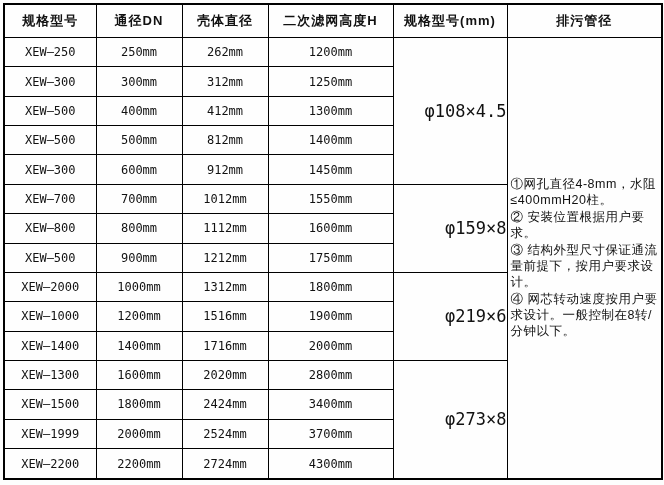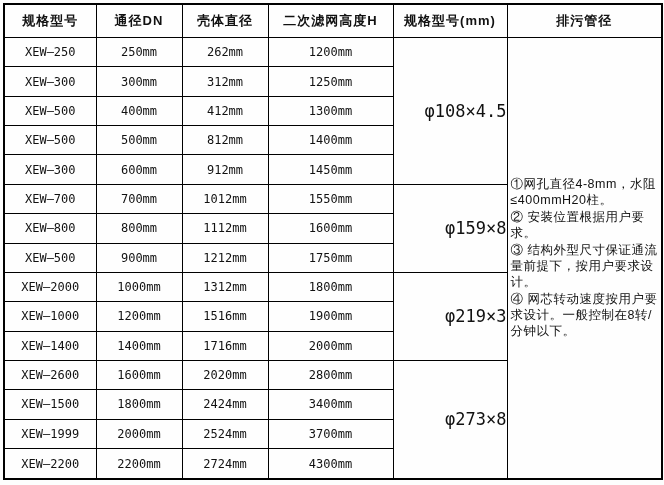--- a/index.html
+++ b/index.html
@@ -140,36 +140,36 @@
           <td>XEW—500</td>
           <td>900mm</td>
           <td>1212mm</td>
           <td>1750mm</td>
         </tr>
         <tr>
           <td>XEW—2000</td>
           <td>1000mm</td>
           <td>1312mm</td>
           <td>1800mm</td>
-          <td class="drain-cell" rowspan="3">φ219×3</td>
+          <td class="drain-cell" rowspan="3">φ219×6</td>
         </tr>
         <tr>
           <td>XEW—1000</td>
           <td>1200mm</td>
           <td>1516mm</td>
           <td>1900mm</td>
         </tr>
         <tr>
           <td>XEW—1400</td>
           <td>1400mm</td>
           <td>1716mm</td>
           <td>2000mm</td>
         </tr>
         <tr>
-          <td>XEW—2600</td>
+          <td>XEW—1300</td>
           <td>1600mm</td>
           <td>2020mm</td>
           <td>2800mm</td>
           <td class="drain-cell" rowspan="4">φ273×8</td>
         </tr>
         <tr>
           <td>XEW—1500</td>
           <td>1800mm</td>
           <td>2424mm</td>
           <td>3400mm</td>

